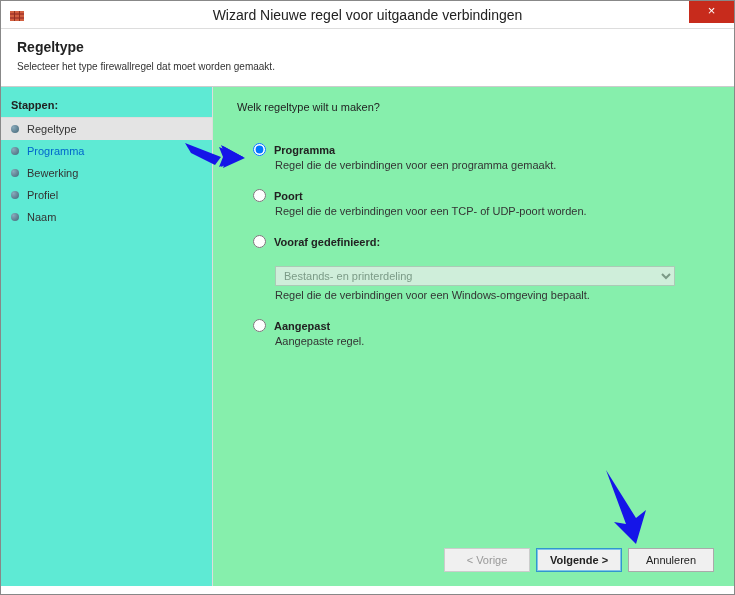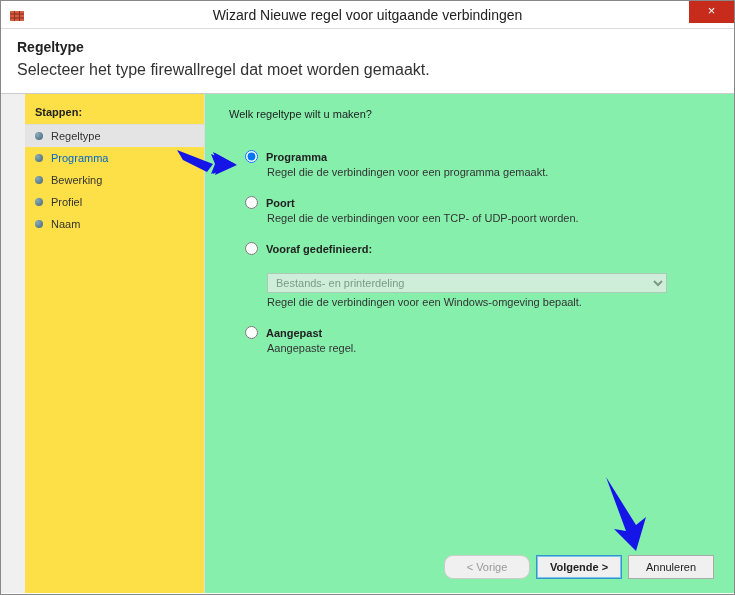--- a/index.html
+++ b/index.html
@@ -50,34 +50,33 @@
   border-bottom: 1px solid #ccc;
   background: #fff;
 }
 .header h1 {
   font-size: 14px;
   font-weight: bold;
   color: #222;
   margin-bottom: 6px;
 }
 .header p {
-  font-size: 16px;
+  font-size: 10px;
   color: #333;
 }
 .content {
   display: flex;
   height: calc(100% - 28px - 66px);
   background: #f0f0f0;
 }
 .sidebar {
-  width: 180px;
-  background: #fde047;
+  width: 212px;
+  background: #5eead4;
   border-right: 1px solid #ddd;
   padding-top: 8px;
-  margin-left: 24px;
 }
 .sidebar-title {
   font-weight: bold;
   font-size: 11px;
   padding: 4px 10px 6px 10px;
   color: #222;
   border-bottom: 1px solid #ddd;
 }
 .step {
   display: flex;
@@ -164,21 +163,20 @@
   background: #f0f0f0;
   border: 1px solid #aaa;
   color: #222;
   cursor: pointer;
   padding: 0 10px;
 }
 .btn:disabled {
   color: #999;
   border-color: #ccc;
   cursor: default;
-  border-radius: 9px;
 }
 .btn.default {
   border: 1px solid #3196ce;
   box-shadow: 0 0 0 1px #7ec4e8 inset;
   font-weight: bold;
 }
 .arrow {
   position: absolute;
   pointer-events: none;
   z-index: 10;

